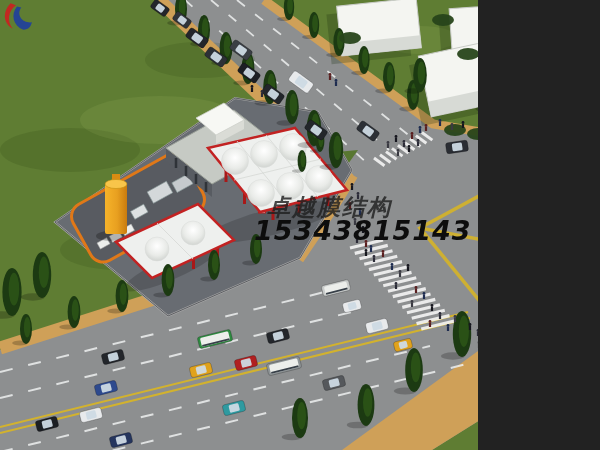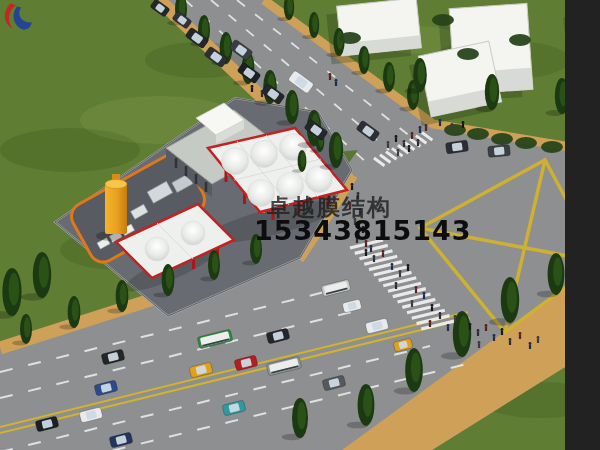--- a/index.html
+++ b/index.html
@@ -1,17 +1,17 @@
 <!DOCTYPE html>
 <html><head>
 <meta charset="utf-8">
 <style>
   html,body{margin:0;padding:0;background:#222;}
-  .stage{position:relative;width:565px;height:450px;overflow:hidden;
-         font-family:"DejaVu Sans","Liberation Sans",sans-serif;background:#c4b5fd;}
+  .stage{position:relative;width:478px;height:450px;overflow:hidden;
+         font-family:"DejaVu Sans","Liberation Sans",sans-serif;background:#c4b5fd;font-style:italic;}
   .stage svg{position:absolute;left:0;top:0;}
   .wm{position:absolute;z-index:10;pointer-events:none;white-space:nowrap;}
   .wm-logo{left:234px;top:194px;width:34px;height:34px;}
   .wm-company{left:267px;top:192px;font-size:23px;font-weight:700;
               letter-spacing:2px;color:rgba(32,32,32,0.82);}
   .wm-phone{left:254px;top:215px;font-size:27px;font-weight:700;
             letter-spacing:1px;color:#0d0d0d;}
 </style>
 </head>
 <body>

